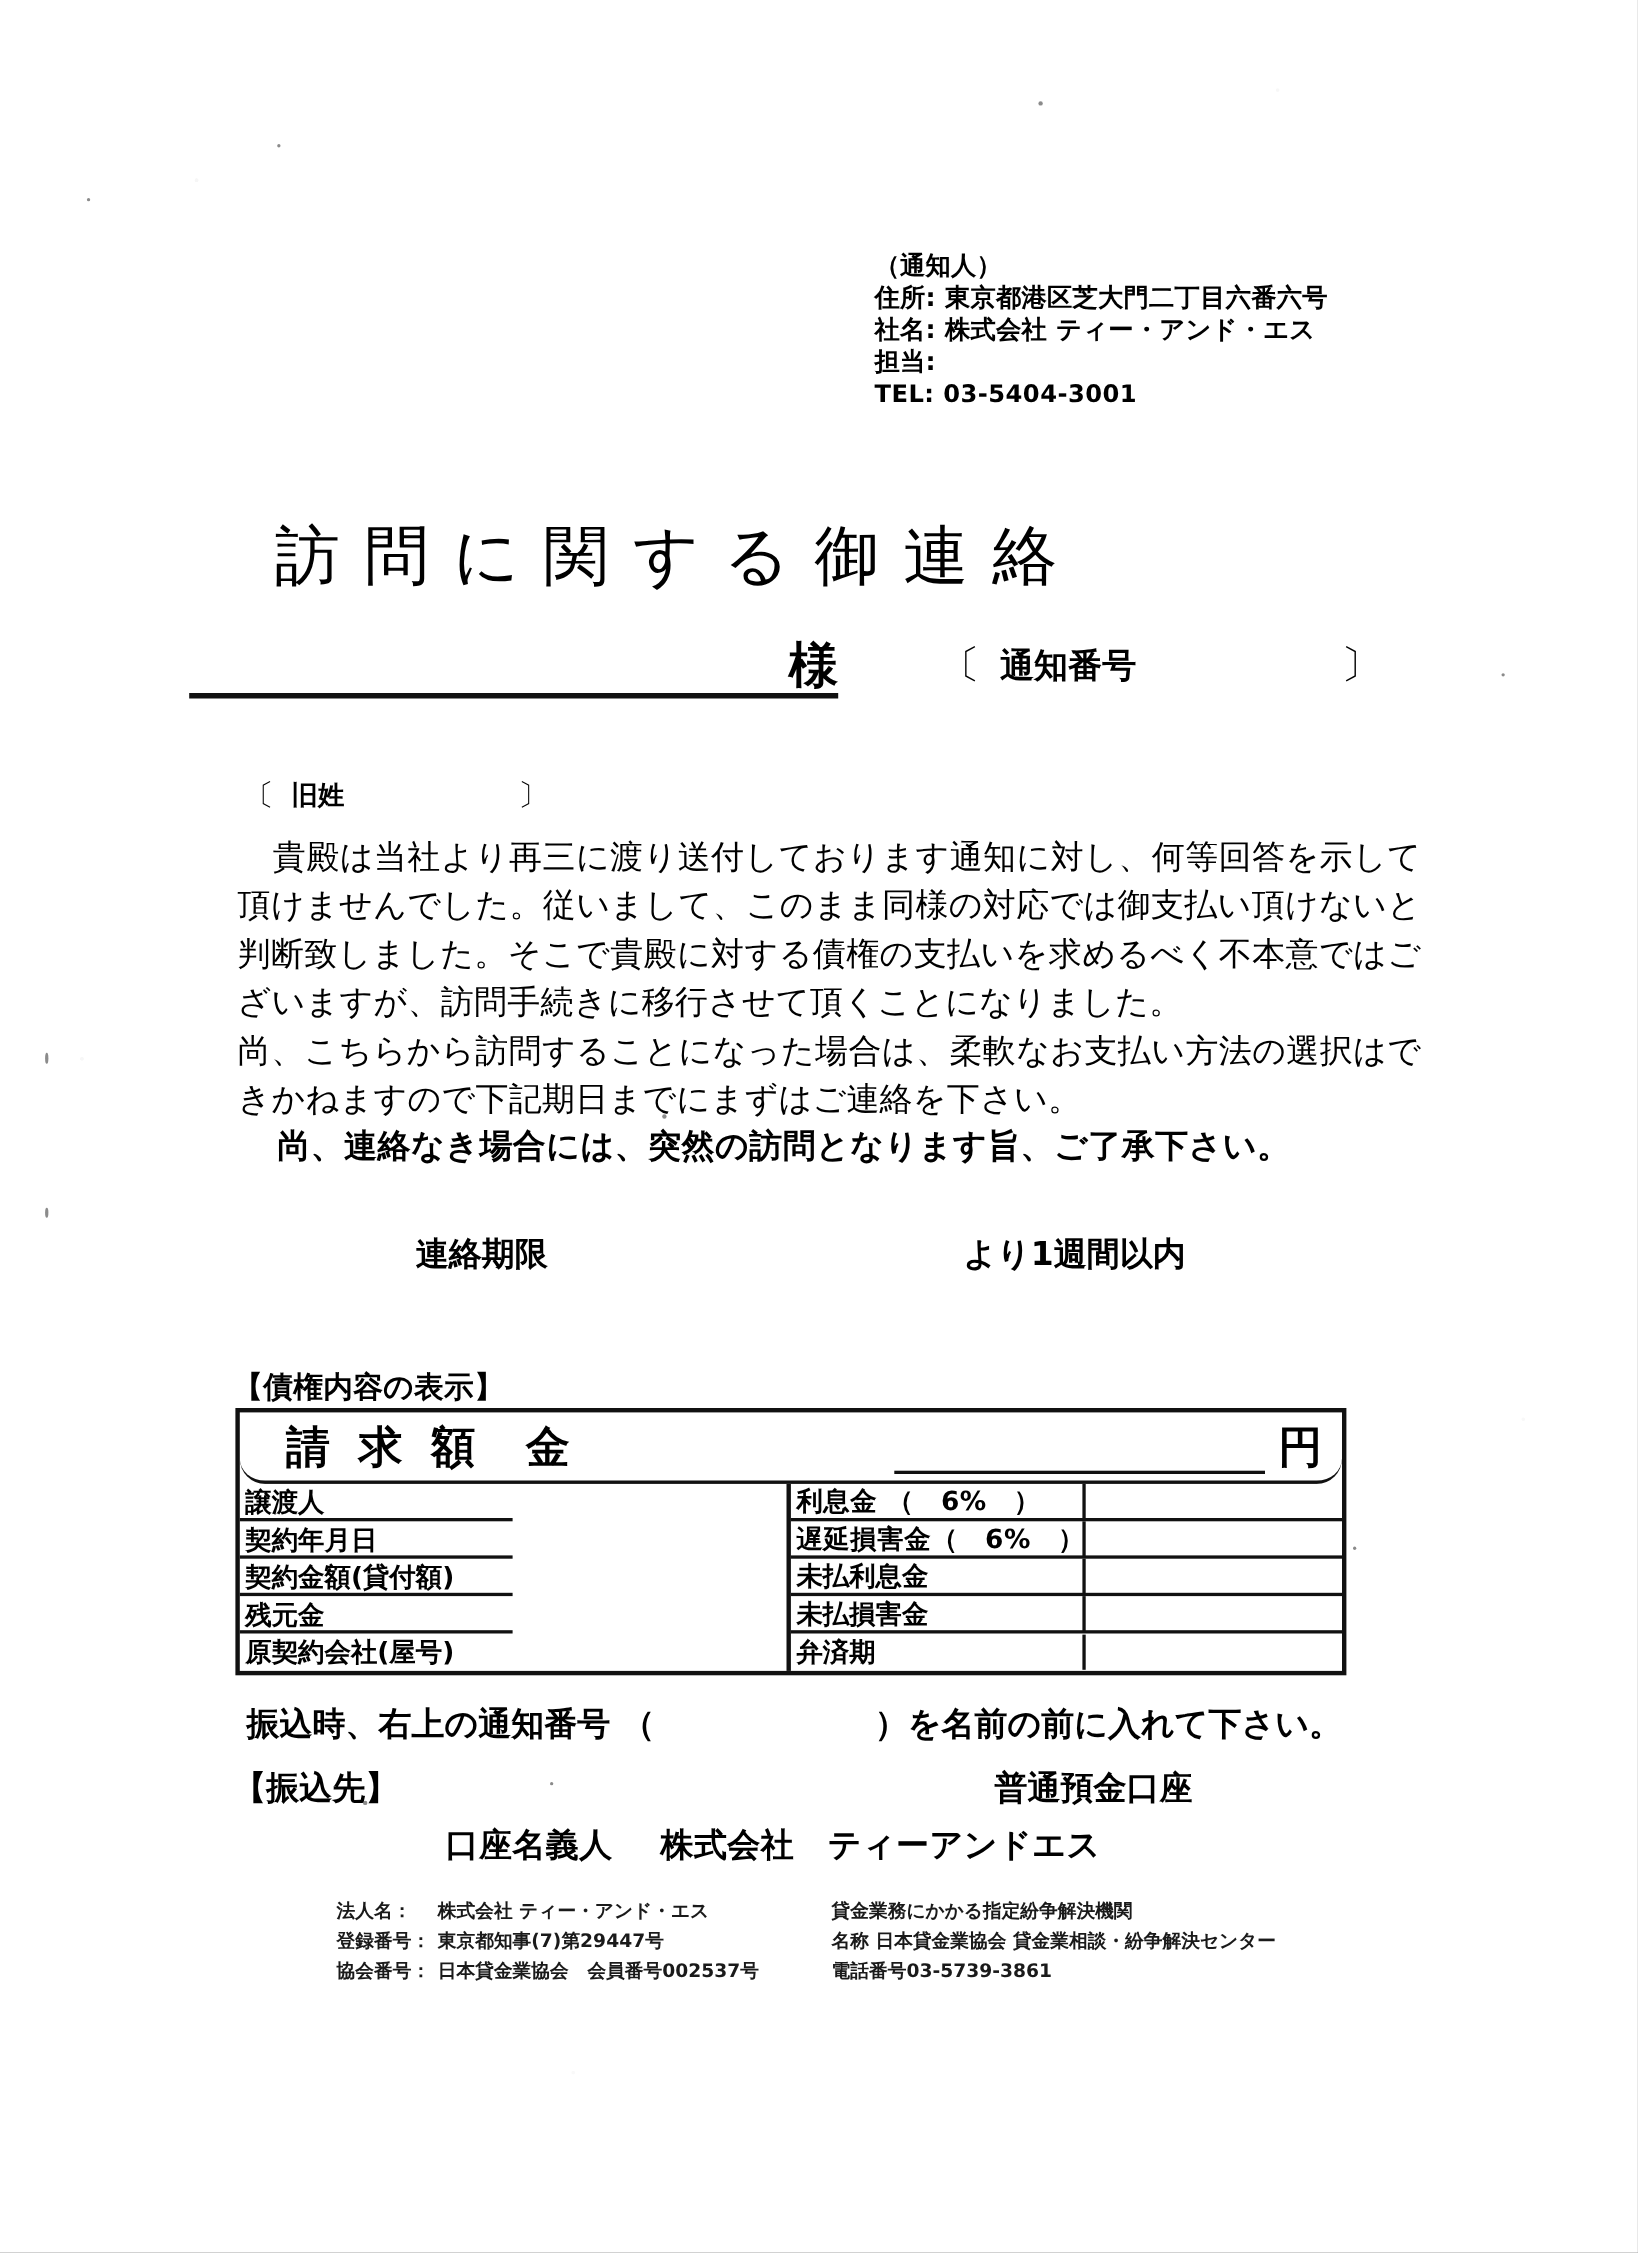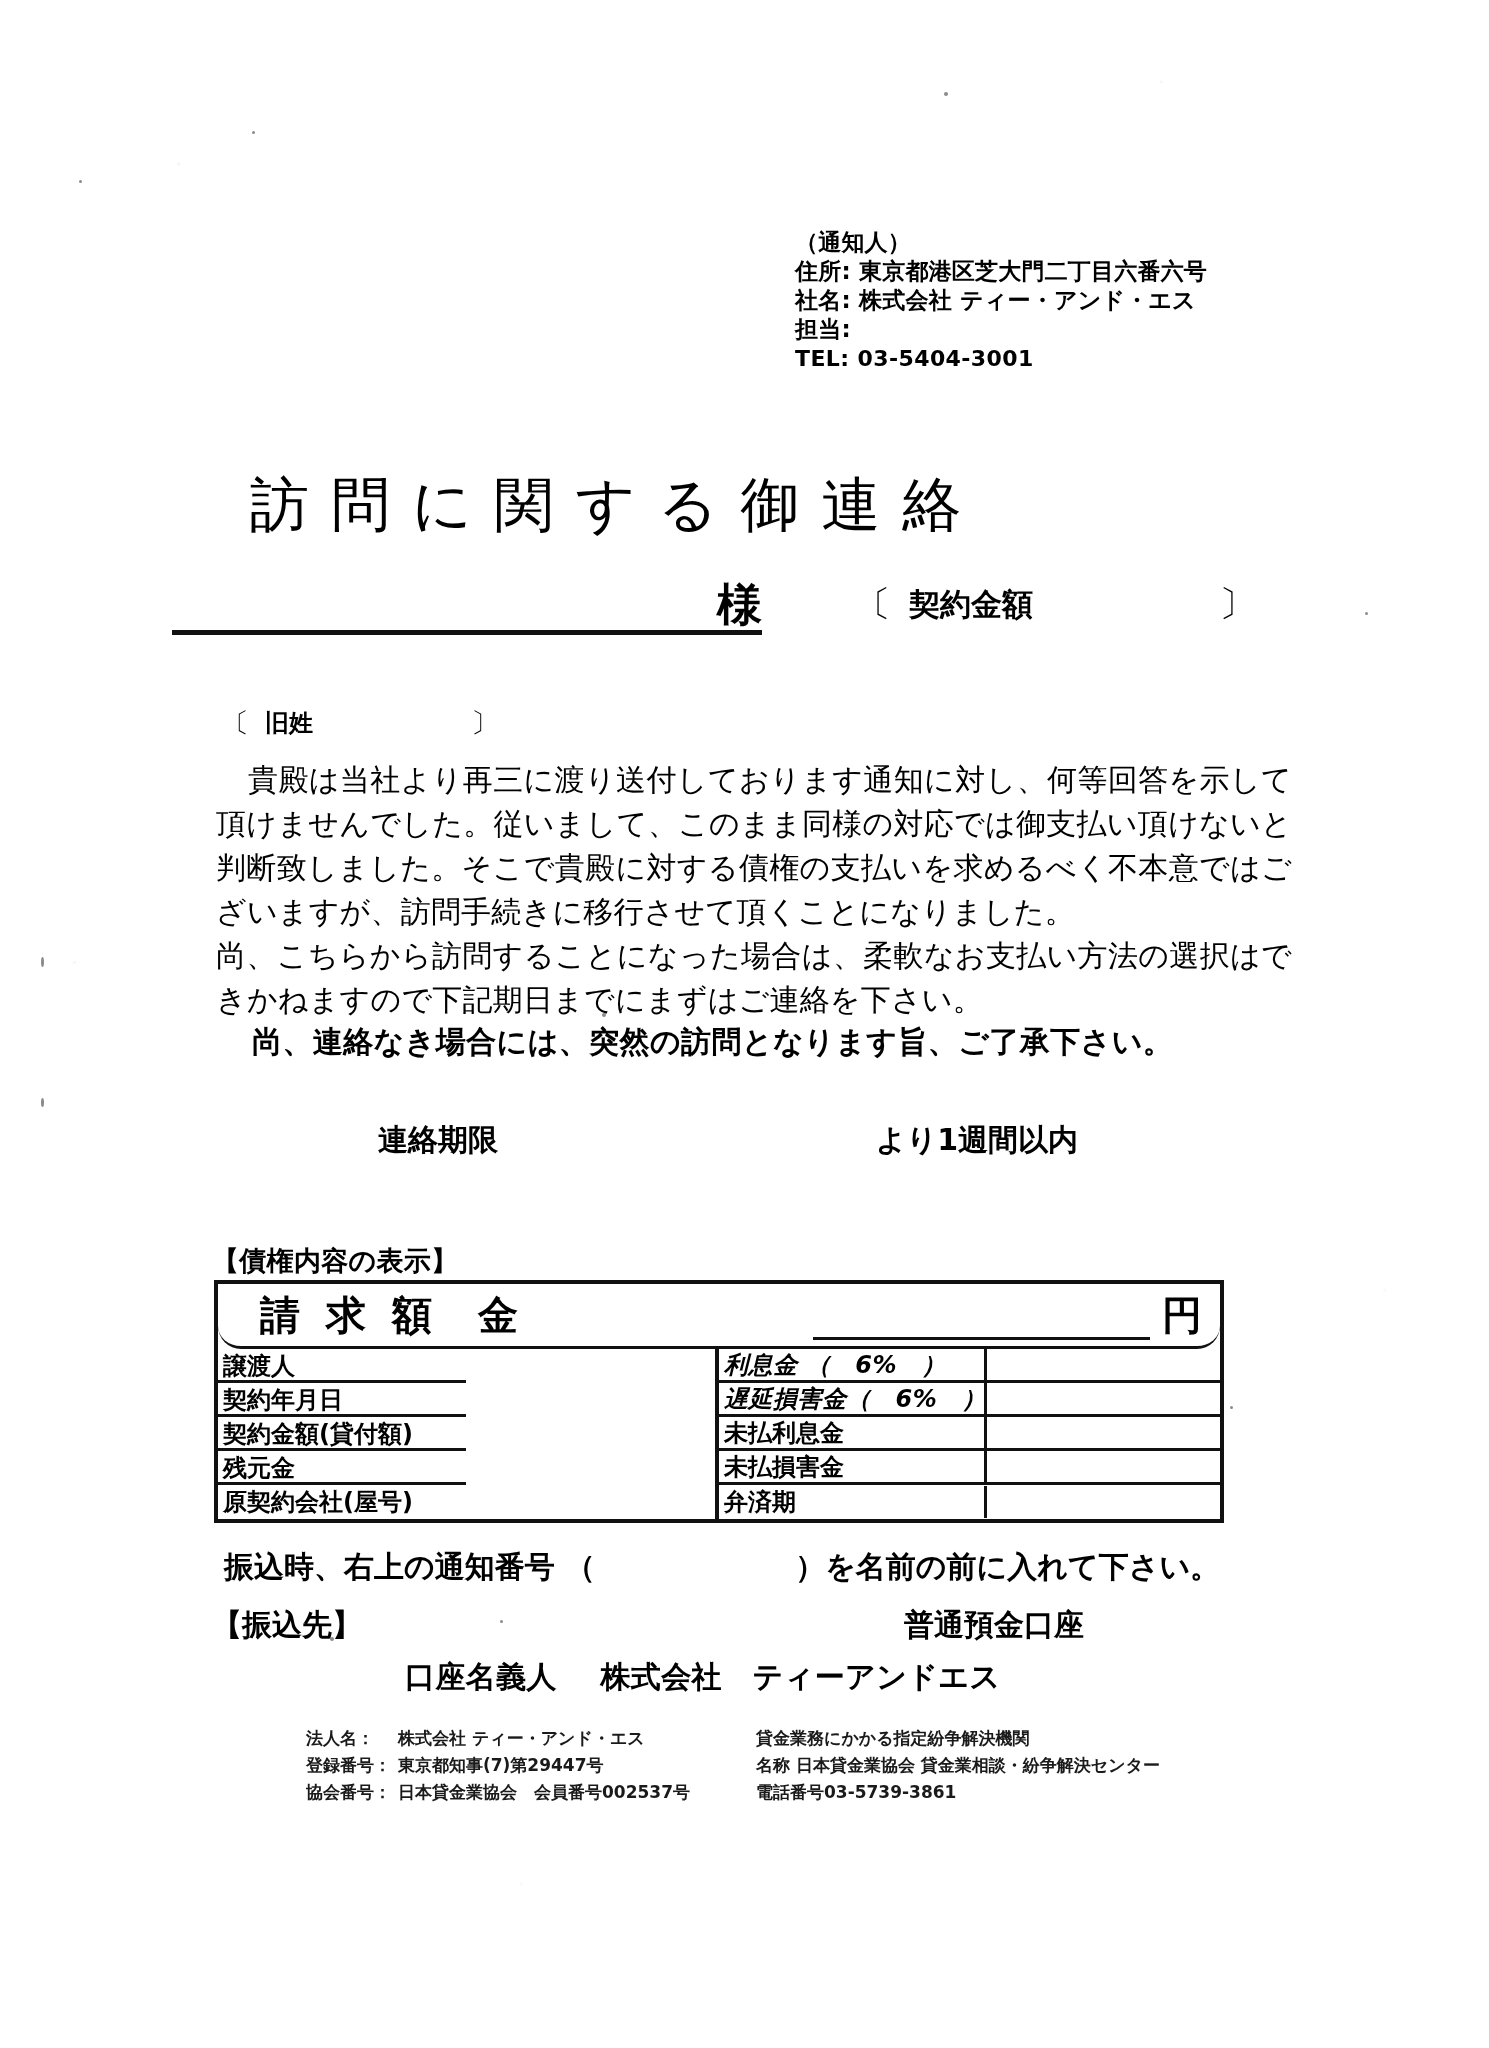--- a/index.html
+++ b/index.html
@@ -234,21 +234,21 @@
   .claim-col.left .claim-row { border-bottom: none; position: relative; }
   .claim-col.left .claim-row .underline {
     position: absolute;
     left: 0;
     width: 248px;
     bottom: 0;
     height: 3px;
     background: #111;
   }
   .claim-col.left .claim-row:last-child .underline { display: none; }
-  .pct { letter-spacing: .5px; font-style: italic; }
+  .pct { letter-spacing: .5px; }
 
   
   .transfer-note {
     position: absolute;
     left: 224px;
     top: 1547px;
     width: 1010px;
     font-size: 30px;
     font-weight: 700;
     display: flex;
@@ -319,21 +319,21 @@
     <div><span>住所:</span> <span>東京都港区芝大門二丁目六番六号</span></div>
     <div><span>社名:</span> <span>株式会社 ティー・アンド・エス</span></div>
     <div><span>担当:</span> <span></span></div>
     <div class="tel"><span>TEL:</span> <span>03-5404-3001</span></div>
   </div>
 
   <div class="doc-title">訪問に関する御連絡</div>
 
   <div class="notice-no">
     <span class="brk">〔</span>
-    <span class="lbl">契約金額</span>
+    <span class="lbl">通知番号</span>
     <span class="spacer"></span>
     <span class="brk">〕</span>
   </div>
 
   <div class="addressee">
     <span></span>
     <span class="sama">様</span>
     <span class="rule"></span>
   </div>
 

